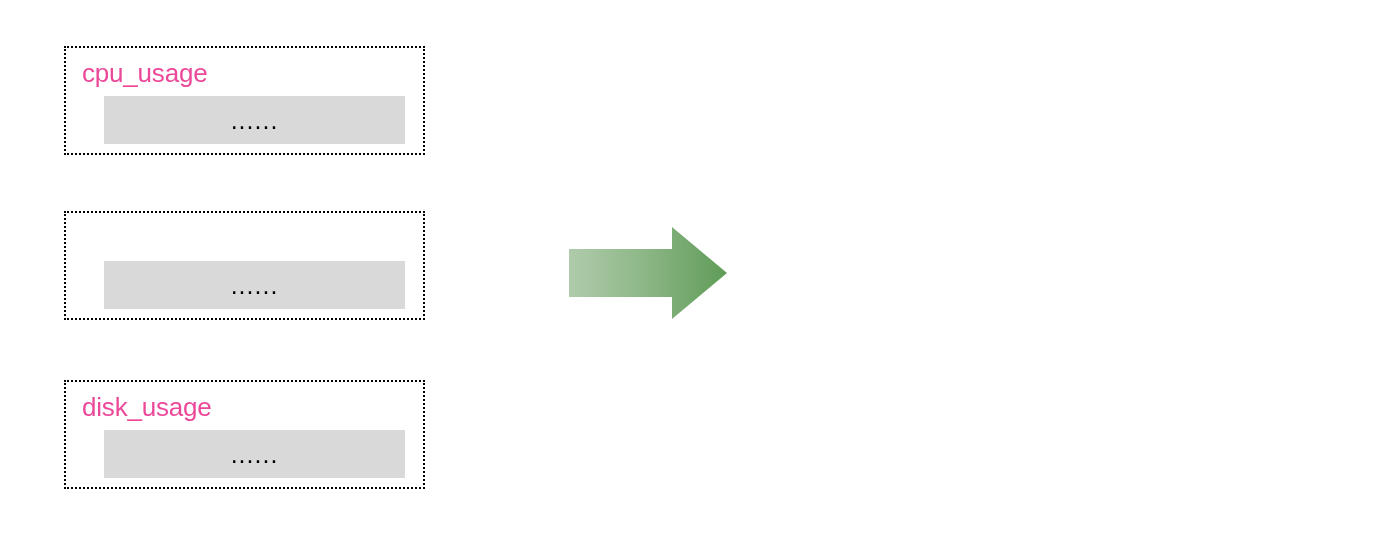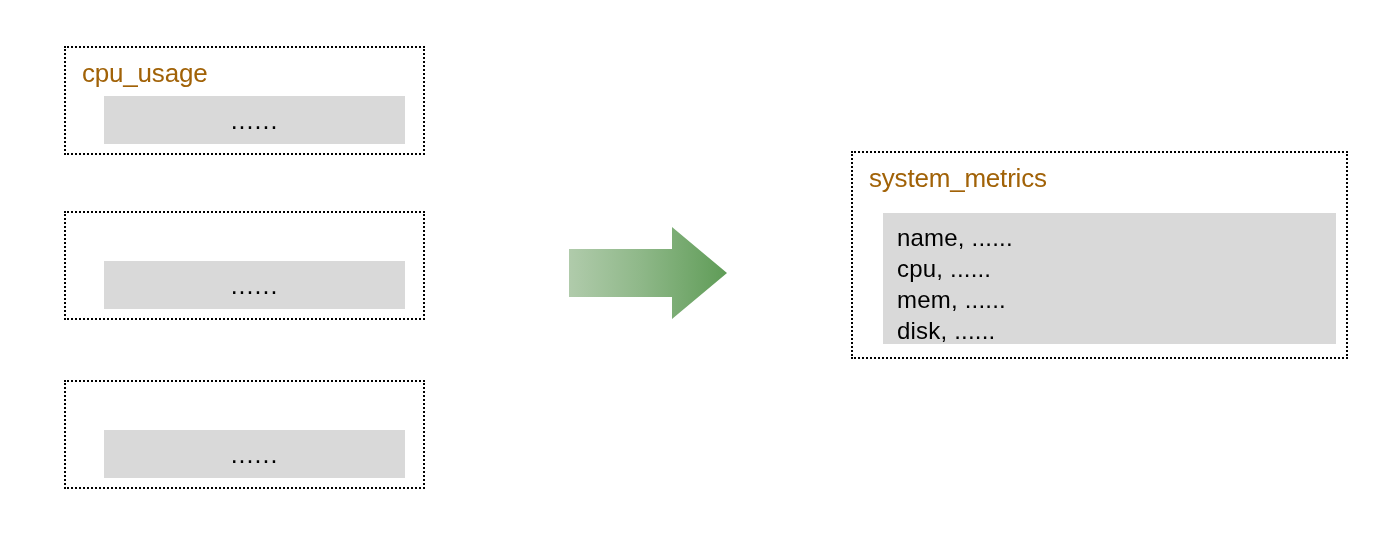--- a/index.html
+++ b/index.html
@@ -30,21 +30,21 @@
   }
 
   .tablebox .tbl-title {
     position: absolute;
     left: 16px;
     top: 9px;
     font-size: 26px;
     line-height: 32px;
     letter-spacing: -0.2px;
     white-space: nowrap;
-    color: #a16207;
+    color: #ec4899;
   }
 
   .tablebox .tbl-body {
     position: absolute;
     background: #d9d9d9;
   }
 
   
   .src {
     left: 64px;
@@ -119,41 +119,33 @@
     </div>
   </div>
 
   <div class="tablebox src" id="box-mem">
     <div class="tbl-body">
       <div class="ellipsis">......</div>
     </div>
   </div>
 
   <div class="tablebox src" id="box-disk">
+    <div class="tbl-title">disk_usage</div>
     <div class="tbl-body">
       <div class="ellipsis">......</div>
     </div>
   </div>
 
   <div id="merge-arrow">
     <svg width="158" height="92" viewBox="0 0 158 92" xmlns="http://www.w3.org/2000/svg">
       <defs>
         <linearGradient id="arrowGrad" x1="0" y1="0" x2="1" y2="0">
           <stop offset="0%" stop-color="#b0cbab"></stop>
           <stop offset="45%" stop-color="#8fb889"></stop>
           <stop offset="100%" stop-color="#5f9c57"></stop>
         </linearGradient>
       </defs>
       <polygon points="0,22 103,22 103,0 158,46 103,92 103,70 0,70" fill="url(#arrowGrad)"></polygon>
     </svg>
   </div>
 
-  <div class="tablebox" id="box-target">
-    <div class="tbl-title">system_metrics</div>
-    <div class="tbl-body">
-      <div class="field-row">name, ......</div>
-      <div class="field-row">cpu, ......</div>
-      <div class="field-row">mem, ......</div>
-      <div class="field-row">disk, ......</div>
-    </div>
-  </div>
 
 </div>
 
 </body></html>

